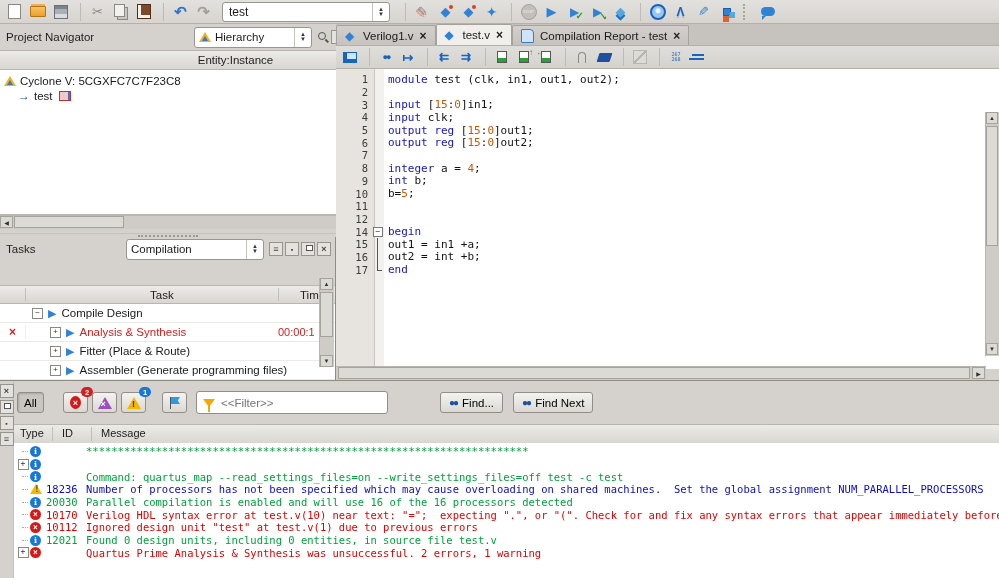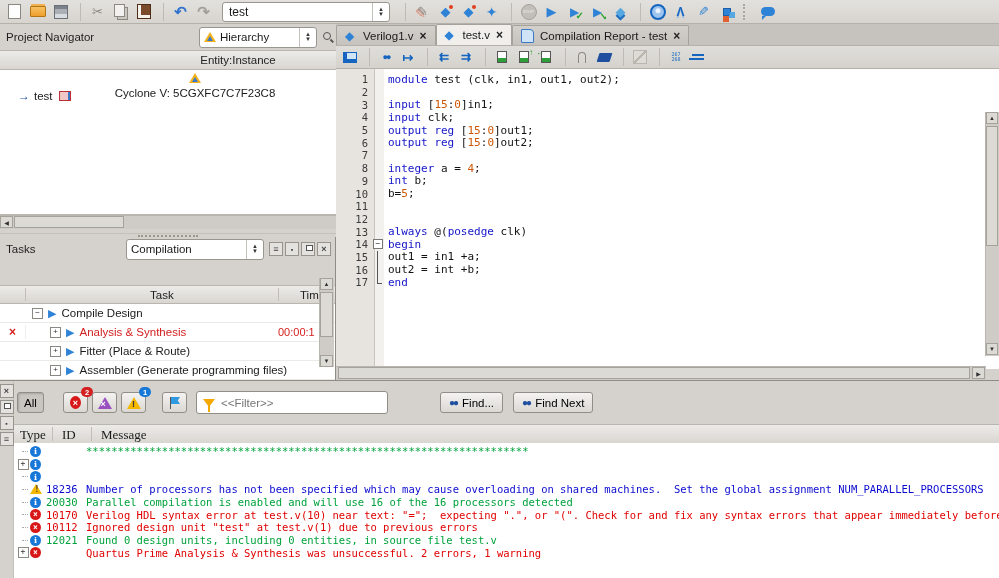--- a/index.html
+++ b/index.html
@@ -58,21 +58,21 @@
   .wic-float::before{content:"";width:5px;height:4px;border:1px solid #555;margin-top:-2px;margin-left:2px;background:#fff;}
   .wic-search{border:none;background:none;position:relative;}
   .wic-search::before{content:"";width:6px;height:6px;border:1.4px solid #555;border-radius:50%;position:absolute;left:1px;top:1px;}
   .wic-search::after{content:"";width:4px;height:1.6px;background:#555;position:absolute;right:0;bottom:1px;transform:rotate(45deg);}
   .colhead{background:linear-gradient(#ecebe8,#d9d6d1);border-top:1px solid #b9b6b0;border-bottom:1px solid #b9b6b0;
       font-size:11.5px;color:#222;display:flex;align-items:center;}
   .tri{width:0;height:0;border-left:6px solid transparent;border-right:6px solid transparent;border-bottom:10px solid #f2b21c;position:relative;}
   .tri::after{content:"";position:absolute;left:-3px;top:4px;border-left:3px solid transparent;border-right:3px solid transparent;border-bottom:5px solid #3b78c8;}
 
   
-  #nav{left:0;top:24px;width:388px;height:209px;border-right:2px solid #737373;box-sizing:border-box;background:#d5d2cd;}
+  #nav{left:0;top:24px;width:388px;height:209px;border-right:7px solid #737373;box-sizing:border-box;background:#d5d2cd;}
   #nav .pcombo{width:116px;}
   #nav-colhead{height:18px;justify-content:center;padding-left:90px;}
   #nav-tree{background:#fff;height:145px;border-bottom:1px solid #b9b6b0;padding-top:3px;box-sizing:border-box;}
   .trow{height:15px;display:flex;align-items:center;gap:4px;font-size:11.5px;padding-left:4px;}
   .trow .arrow{color:#1b4fa0;font-weight:bold;font-size:12px;}
   .chip{width:10px;height:8px;background:#f0c8c8;border:1px solid #c03030;box-shadow:inset -2px 0 0 #3b78c8;margin-left:2px;}
 
   
   .hscroll{height:13px;background:#cfccc7;border-top:1px solid #b9b6b0;position:relative;}
   .sbtn{position:absolute;top:0;width:13px;height:12px;background:#dcdad5;border:1px solid #a5a29c;box-sizing:border-box;
@@ -168,21 +168,21 @@
   .mi-flag::after{content:"";position:absolute;left:1px;top:1px;bottom:0;border-left:1.5px solid #555;}
   .mi-info{width:12px;height:12px;border-radius:50%;background:#1878d8;color:#fff;font-size:9px;font-weight:bold;font-family:"DejaVu Serif",serif;display:flex;align-items:center;justify-content:center;}
   #filterbox{width:190px;height:21px;background:#fff;border:1px solid #918e88;border-radius:3px;display:flex;align-items:center;margin-left:9px;}
   .funnel{width:0;height:0;border-left:6px solid transparent;border-right:6px solid transparent;border-top:8px solid #f5a800;margin:0 4px 0 6px;position:relative;}
   .funnel::after{content:"";position:absolute;left:-1px;top:-2px;width:2px;height:7px;background:#f5a800;}
   #filterbox input{border:none;outline:none;flex:1;font-size:11.5px;font-family:"Liberation Sans",sans-serif;color:#333;background:transparent;min-width:0;}
   .findbtn{padding:0 8px;gap:5px;}
   .binoc{letter-spacing:-2px;font-size:10px;font-weight:bold;color:#1f4f9e;}
   .binoc::before{content:"\25CF\25CF";}
   #msgs-colhead{position:absolute;left:14px;right:0;top:43px;height:18px;background:linear-gradient(#ecebe8,#d9d6d1);
-      border-top:1px solid #b9b6b0;border-bottom:1px solid #b9b6b0;font-size:13px;font-family:Liberation Serif, serif;}
+      border-top:1px solid #b9b6b0;border-bottom:1px solid #b9b6b0;font-size:11px;font-family:Liberation Sans, sans-serif;}
   #msgs-colhead span{position:absolute;top:2px;}
   #msgs-colhead .s1{position:absolute;left:38px;top:2px;bottom:2px;border-left:1px solid #c2bfba;}
   #msgs-colhead .s2{position:absolute;left:77px;top:2px;bottom:2px;border-left:1px solid #c2bfba;}
   #msgs-rows{position:absolute;left:14px;right:0;top:62px;bottom:0;background:#fff;overflow:hidden;padding-top:2px;}
   .mrow{height:12.7px;display:flex;align-items:center;font-family:"DejaVu Sans Mono",monospace;font-size:10.5px;white-space:pre;}
   .mbr{width:16px;flex:none;display:flex;align-items:center;justify-content:center;color:#999;}
   .mbr .eb{margin-left:2px;}
   .mbr.dash::before{content:"";width:6px;border-top:1px dotted #aaa;margin-left:6px;}
   .mtype{width:16px;flex:none;display:flex;align-items:center;}
   .mtype .mi-info{width:11px;height:11px;font-size:8px;}
@@ -244,21 +244,21 @@
         <div class="wic wic-search"></div>
         <div class="wic wic-pin"></div>
         <div class="wic wic-float"></div>
         <div class="wic wic-close"></div>
       </div>
   </div>
   <div id="nav-colhead" class="colhead">
       <span>Entity:Instance</span>
     </div>
   <div id="nav-tree">
-      <div class="trow" style="padding-left: 4px; flex-direction: column;">
+      <div class="trow" style="padding-left: 4px;">
         <span class="tri"></span>
         <span>Cyclone V: 5CGXFC7C7F23C8</span>
       </div>
       <div class="trow" style="padding-left: 18px;">
         <span class="arrow">→</span>
         <span>test</span>
         <span class="chip"></span>
       </div>
     </div>
   <div class="hscroll">
@@ -396,21 +396,20 @@
         <div class="cl"><span class="ln">3</span><span class="foldm "></span><span class="ct"><span class="tk-k">input</span><span class="tk-p"> [</span><span class="tk-n">15</span><span class="tk-p">:</span><span class="tk-n">0</span><span class="tk-p">]in1;</span></span></div>
         <div class="cl"><span class="ln">4</span><span class="foldm "></span><span class="ct"><span class="tk-k">input</span><span class="tk-p"> clk;</span></span></div>
         <div class="cl"><span class="ln">5</span><span class="foldm "></span><span class="ct"><span class="tk-k">output</span><span class="tk-p"> </span><span class="tk-k">reg</span><span class="tk-p"> [</span><span class="tk-n">15</span><span class="tk-p">:</span><span class="tk-n">0</span><span class="tk-p">]out1;</span></span></div>
         <div class="cl"><span class="ln">6</span><span class="foldm "></span><span class="ct"><span class="tk-k">output</span><span class="tk-p"> </span><span class="tk-k">reg</span><span class="tk-p"> [</span><span class="tk-n">15</span><span class="tk-p">:</span><span class="tk-n">0</span><span class="tk-p">]out2;</span></span></div>
         <div class="cl"><span class="ln">7</span><span class="foldm "></span><span class="ct"></span></div>
         <div class="cl"><span class="ln">8</span><span class="foldm "></span><span class="ct"><span class="tk-k">integer</span><span class="tk-p"> a = </span><span class="tk-n">4</span><span class="tk-p">;</span></span></div>
         <div class="cl"><span class="ln">9</span><span class="foldm "></span><span class="ct"><span class="tk-k">int</span><span class="tk-p"> b;</span></span></div>
         <div class="cl"><span class="ln">10</span><span class="foldm "></span><span class="ct"><span class="tk-p">b=</span><span class="tk-n">5</span><span class="tk-p">;</span></span></div>
         <div class="cl"><span class="ln">11</span><span class="foldm "></span><span class="ct"></span></div>
         <div class="cl"><span class="ln">12</span><span class="foldm "></span><span class="ct"></span></div>
-        <div class="cl"><span class="ln">13</span><span class="foldm "></span><span class="ct"><span class="tk-k">always</span><span class="tk-p"> @(</span><span class="tk-k">posedge</span><span class="tk-p"> clk)</span></span></div>
         <div class="cl"><span class="ln">14</span><span class="foldm fs"></span><span class="ct"><span class="tk-k">begin</span></span></div>
         <div class="cl"><span class="ln">15</span><span class="foldm fb"></span><span class="ct"><span class="tk-p">out1 = in1 +a;</span></span></div>
         <div class="cl"><span class="ln">16</span><span class="foldm fb"></span><span class="ct"><span class="tk-p">out2 = int +b;</span></span></div>
         <div class="cl"><span class="ln">17</span><span class="foldm fe"></span><span class="ct"><span class="tk-k">end</span></span></div>
       </div>
     <div class="vscroll" id="ed-vscroll" style="position:absolute;">
       <div class="sbtn" style="left:0;top:0;width:12px;">▲</div>
       <div class="sthumb" style="left:0;top:14px;width:12px;height:120px;"></div>
       <div class="sbtn" style="left:0;top:auto;bottom:1px;width:12px;">▼</div>
     </div>
@@ -466,21 +465,21 @@
   <div id="msgs-colhead">
     <span style="left:6px;">Type</span>
     <span style="left:48px;">ID</span>
     <span style="left:87px;">Message</span>
     <span class="s1"></span>
       <span class="s2"></span>
   </div>
   <div id="msgs-rows">
       <div class="mrow"><span class="mbr dash"></span><span class="mtype"><span class="mi-info">i</span></span><span class="mid green"></span><span class="mtext green">**********************************************************************</span></div>
       <div class="mrow"><span class="mbr"><span class="eb">+</span></span><span class="mtype"><span class="mi-info">i</span></span><span class="mid green"></span></div>
-      <div class="mrow"><span class="mbr dash"></span><span class="mtype"><span class="mi-info">i</span></span><span class="mid green"></span></div>
+      <div class="mrow"><span class="mbr dash"></span><span class="mtype"><span class="mi-info">i</span></span><span class="mid green"></span><span class="mtext green">Command: quartus_map --read_settings_files=on --write_settings_files=off test -c test</span></div>
       <div class="mrow"><span class="mbr dash"></span><span class="mtype"><span class="mi-warn"></span></span><span class="mid blue">18236</span><span class="mtext blue">Number of processors has not been specified which may cause overloading on shared machines.  Set the global assignment NUM_PARALLEL_PROCESSORS</span></div>
       <div class="mrow"><span class="mbr dash"></span><span class="mtype"><span class="mi-info">i</span></span><span class="mid green">20030</span><span class="mtext green">Parallel compilation is enabled and will use 16 of the 16 processors detected</span></div>
       <div class="mrow"><span class="mbr dash"></span><span class="mtype"><span class="mi-err">×</span></span><span class="mid redt">10170</span><span class="mtext redt">Verilog HDL syntax error at test.v(10) near text: "=";  expecting ".", or "(". Check for and fix any syntax errors that appear immediately before</span></div>
       <div class="mrow"><span class="mbr dash"></span><span class="mtype"><span class="mi-err">×</span></span><span class="mid redt">10112</span><span class="mtext redt">Ignored design unit "test" at test.v(1) due to previous errors</span></div>
       <div class="mrow"><span class="mbr dash"></span><span class="mtype"><span class="mi-info">i</span></span><span class="mid green">12021</span><span class="mtext green">Found 0 design units, including 0 entities, in source file test.v</span></div>
       <div class="mrow"><span class="mbr"><span class="eb">+</span></span><span class="mtype"><span class="mi-err">×</span></span><span class="mid redt"></span><span class="mtext redt">Quartus Prime Analysis &amp; Synthesis was unsuccessful. 2 errors, 1 warning</span></div>
     </div>
 </div>
 
 </body></html>

